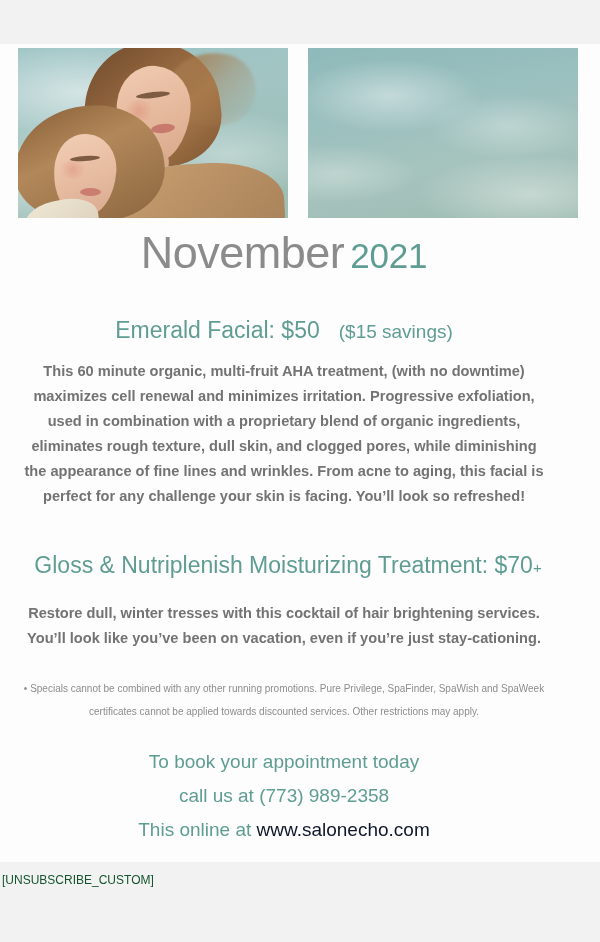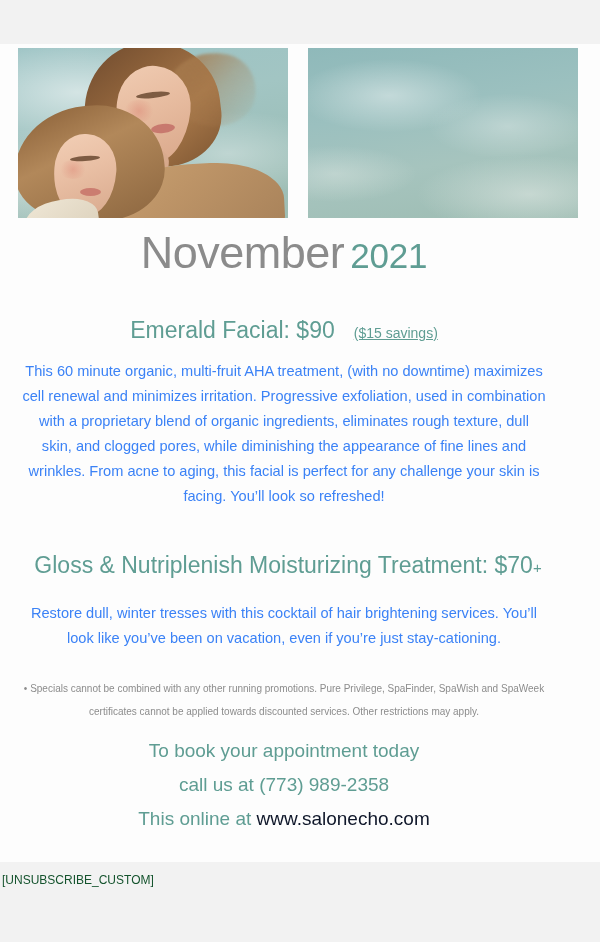--- a/index.html
+++ b/index.html
@@ -222,35 +222,35 @@
     text-align: center;
     color: #5f9d93;
     margin: 0;
     padding: 0 16px;
     font-weight: normal;
     line-height: 1.15;
   }
   .offer-head-1 { font-size: 23px; margin-top: 42px; }
   .offer-head-2 { font-size: 23px; margin-top: 43px; padding-left: 24px; }
   .savings {
-    font-size: 14px;
+    font-size: 19px;
     margin-left: 19px;
-    text-decoration: underline;
   }
   .plus {
     font-size: 15px;
   }
 
   .body-copy {
     margin: 0;
     padding: 0 22px;
     text-align: center;
     font-size: 14.6px;
     line-height: 25px;
-    color: #3b82f6;
+    color: #737373;
+    font-weight: bold;
   }
   .body-1 { margin-top: 16px; }
   .body-2 { margin-top: 22px; }
 
   .fineprint {
     margin: 0;
     padding: 0 22px;
     text-align: center;
     font-size: 10px;
     line-height: 23px;
@@ -259,21 +259,21 @@
   }
 
   .cta {
     margin: 0;
     padding: 0 20px;
     text-align: center;
     color: #5f9d93;
     font-size: 19px;
     line-height: 34px;
   }
-  .cta-1 { margin-top: 11px; }
+  .cta-1 { margin-top: 22px; }
   .site-url { color: #0f172a; }
 
   .unsubscribe {
     position: absolute;
     left: 2px;
     top: 870px;
     font-size: 12px;
     color: #14532d;
     line-height: 20px;
   }
@@ -311,21 +311,21 @@
 
     </div>
 
     <div class="content">
 
       <div class="month-line">
         <span class="month-name">November</span><span class="month-year">2021</span>
       </div>
 
       <h2 class="offer-head offer-head-1">
-        <span>Emerald Facial: $90</span><span class="savings">($15 savings)</span>
+        <span>Emerald Facial: $50</span><span class="savings">($15 savings)</span>
       </h2>
 
       <p class="body-copy body-1">This 60 minute organic, multi-fruit AHA treatment, (with no downtime) maximizes cell renewal and minimizes irritation. Progressive exfoliation, used in combination with a proprietary blend of organic ingredients, eliminates rough texture, dull skin, and clogged pores, while diminishing the appearance of fine lines and wrinkles. From acne to aging, this facial is perfect for any challenge your skin is facing. You’ll look so refreshed!</p>
 
       <h2 class="offer-head offer-head-2">
         <span>Gloss &amp; Nutriplenish Moisturizing Treatment: $70</span><span class="plus">+</span>
       </h2>
 
       <p class="body-copy body-2">Restore dull, winter tresses with this cocktail of hair brightening services. You’ll look like you’ve been on vacation, even if you’re just stay-cationing.</p>
 

